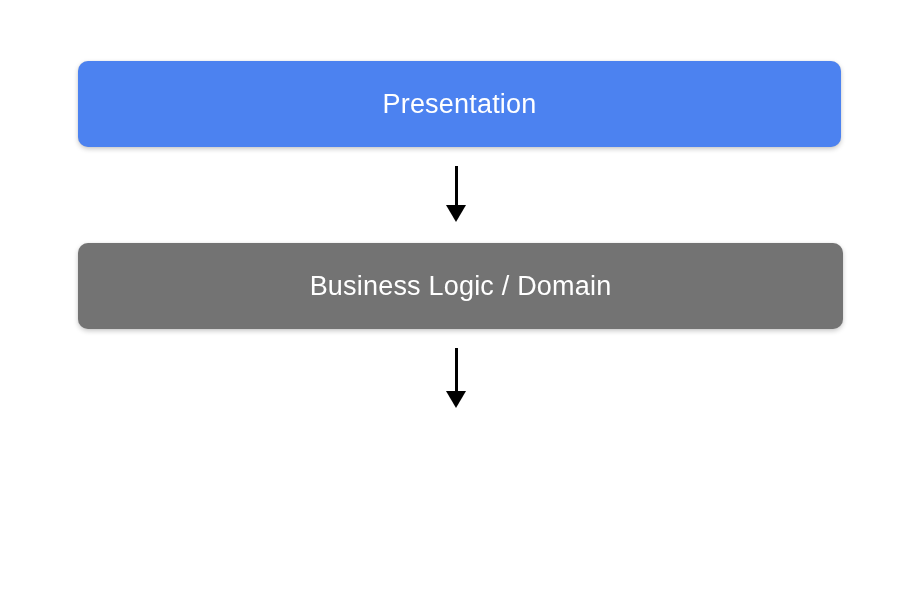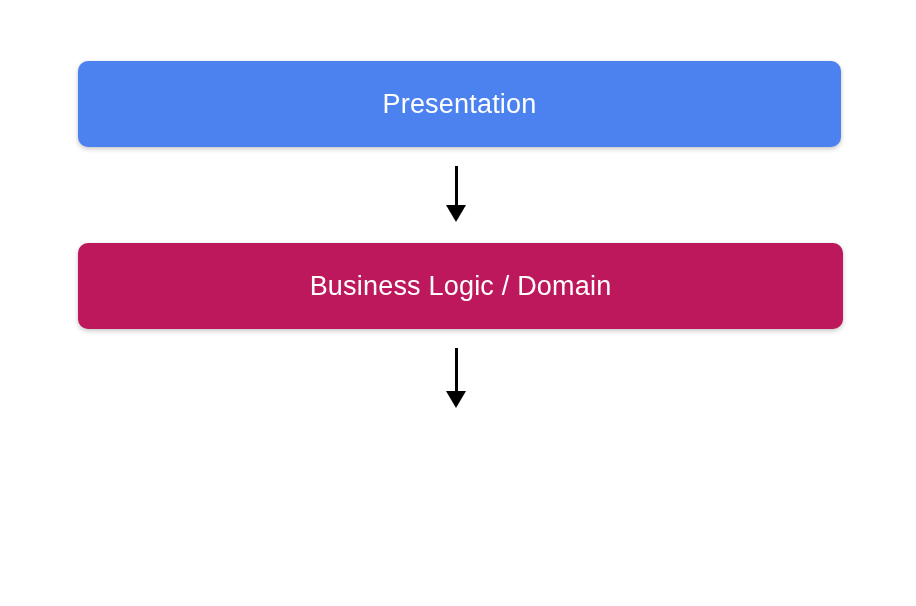--- a/index.html
+++ b/index.html
@@ -74,21 +74,21 @@
 
   <div class="layer-box box-1" style="background-color: rgb(76, 130, 240);">
     <span class="layer-label" style="color: rgb(255, 255, 255);">Presentation</span>
   </div>
 
   <div class="arrow arrow-1" style="color: rgb(0, 0, 0);">
     <div class="arrow-shaft"></div>
     <div class="arrow-head"></div>
   </div>
 
-  <div class="layer-box box-2" style="background-color: #be185d;">
+  <div class="layer-box box-2" style="background-color: #737373;">
     <span class="layer-label" style="color: rgb(255, 255, 255);">Business Logic / Domain</span>
   </div>
 
   <div class="arrow arrow-2" style="color: rgb(0, 0, 0);">
     <div class="arrow-shaft"></div>
     <div class="arrow-head"></div>
   </div>
 
 
 </div>

